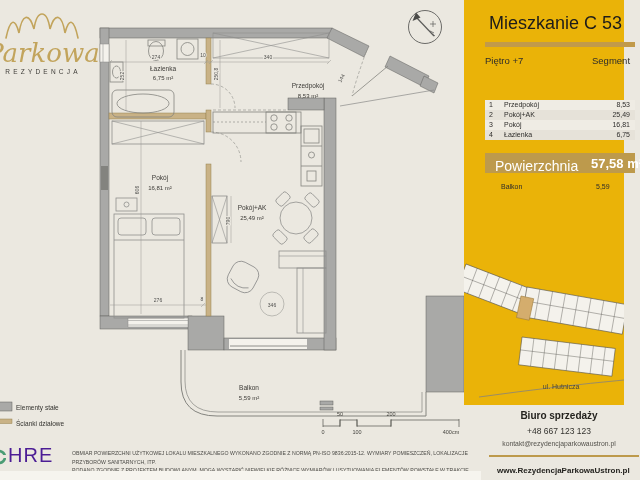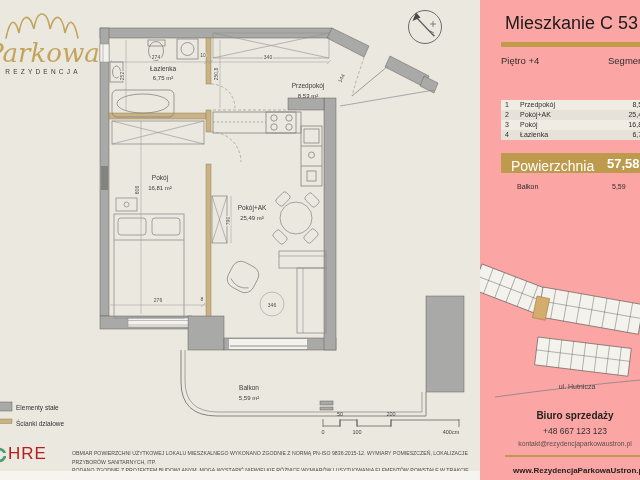--- a/index.html
+++ b/index.html
@@ -1,19 +1,19 @@
 <!DOCTYPE html>
 <html><head>
 <meta charset="utf-8">
 <style>
   html,body{margin:0;padding:0}
   body{width:640px;height:480px;overflow:hidden;position:relative;
        background:#ebe8e0;font-family:"Liberation Sans",sans-serif}
   .left-area{position:absolute;left:0;top:0;width:480px;height:480px;background:#ebe8e0}
-  .right-panel{position:absolute;left:480px;top:0;width:160px;height:480px;background:#fca5a5}
+  .right-panel{position:absolute;left:464px;top:0;width:160px;height:405px;background:#eab308}
 
   
   .logo{position:absolute;left:-18px;top:6px;width:122px;text-align:center}
   .logo-script{font-family:"DejaVu Serif",serif;font-style:italic;font-size:26px;
                color:#c2a45c;margin-top:-8px;line-height:30px}
   .logo-sub{font-size:6.5px;letter-spacing:3.2px;color:#3f3d39;margin-top:0px}
 
   
   .plan-svg{position:absolute;left:0;top:0}
   .plan-svg text{font-family:"Liberation Sans",sans-serif}
@@ -43,21 +43,21 @@
   .rp-site{position:absolute;left:0;top:250px}
   .rp-office{position:absolute;left:15px;top:410px;width:160px;text-align:center;
              font-size:10px;font-weight:700;color:#24231f}
   .rp-phone{position:absolute;left:15px;top:426px;width:160px;text-align:center;font-size:8.5px;color:#33322e}
   .rp-email{position:absolute;left:15px;top:440px;width:160px;text-align:center;font-size:6.8px;color:#55534d;white-space:nowrap}
   .rp-div{position:absolute;left:25px;top:455px;width:150px;height:2px;background:#bd9a4c}
   .rp-web{position:absolute;left:33px;top:466px;font-size:8px;font-weight:700;color:#24231f;white-space:nowrap}
 
   
   .hre{position:absolute;left:-8px;top:444px;display:flex;align-items:center;gap:2px}
-  .hre-txt{font-size:17px;letter-spacing:1px;color:#b91c1c}
+  .hre-txt{font-size:20px;letter-spacing:1px;color:#4c1d95}
   .disclaimer{position:absolute;left:72px;top:449px;width:402px;font-size:5.2px;
               line-height:8.6px;color:#4b4a46}
   .bottom-strip{position:absolute;left:0;top:471px;width:481px;height:9px;background:#f6f4ee}
 </style>
 </head>
 <body>
 
 <div class="left-area">
 
   <div class="logo">
@@ -279,21 +279,21 @@
   <div class="disclaimer">
     <div>OBMIAR POWIERZCHNI UŻYTKOWEJ LOKALU MIESZKALNEGO WYKONANO ZGODNIE Z NORMĄ PN-ISO 9836:2015-12. WYMIARY POMIESZCZEŃ, LOKALIZACJE PRZYBORÓW SANITARNYCH, ITP.</div>
     <div>PODANO ZGODNIE Z PROJEKTEM BUDOWLANYM. MOGĄ WYSTĄPIĆ NIEWIELKIE RÓŻNICE WYMIARÓW I USYTUOWANIA ELEMENTÓW POWSTAŁE W TRAKCIE REALIZACJI PRAC BUDOWLANYCH.</div>
   </div>
   <div class="bottom-strip"></div>
 </div>
 
 <div class="right-panel">
   <div class="rp-title">Mieszkanie C 53</div>
   <div class="rp-goldbar"></div>
-  <div class="rp-floor">Piętro +4</div>
+  <div class="rp-floor">Piętro +7</div>
   <div class="rp-seg">Segment</div>
 
   <div class="rp-table">
     <div class="rp-row">
       <span class="no">1</span>
       <span class="nm">Przedpokój</span>
       <span class="val">8,53</span>
     </div>
     <div class="rp-row">
       <span class="no">2</span>

